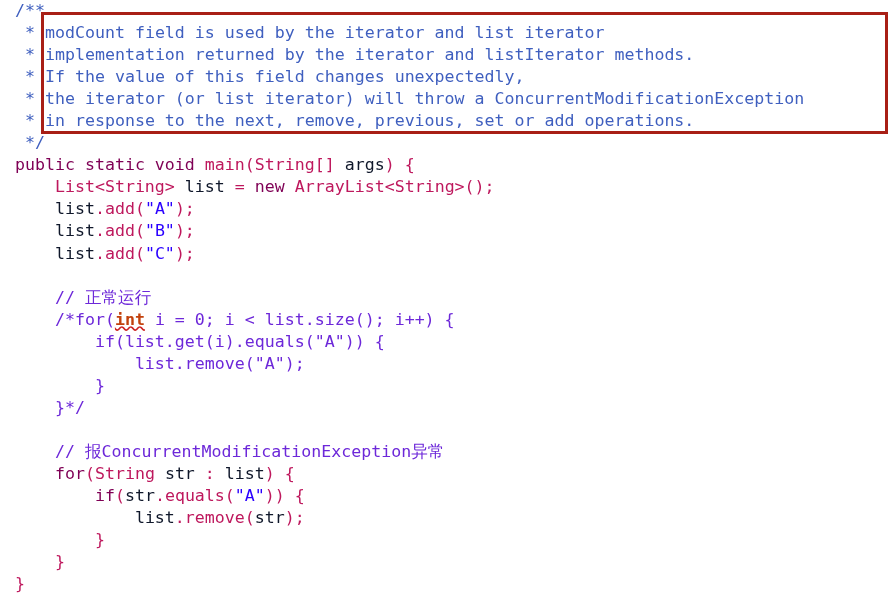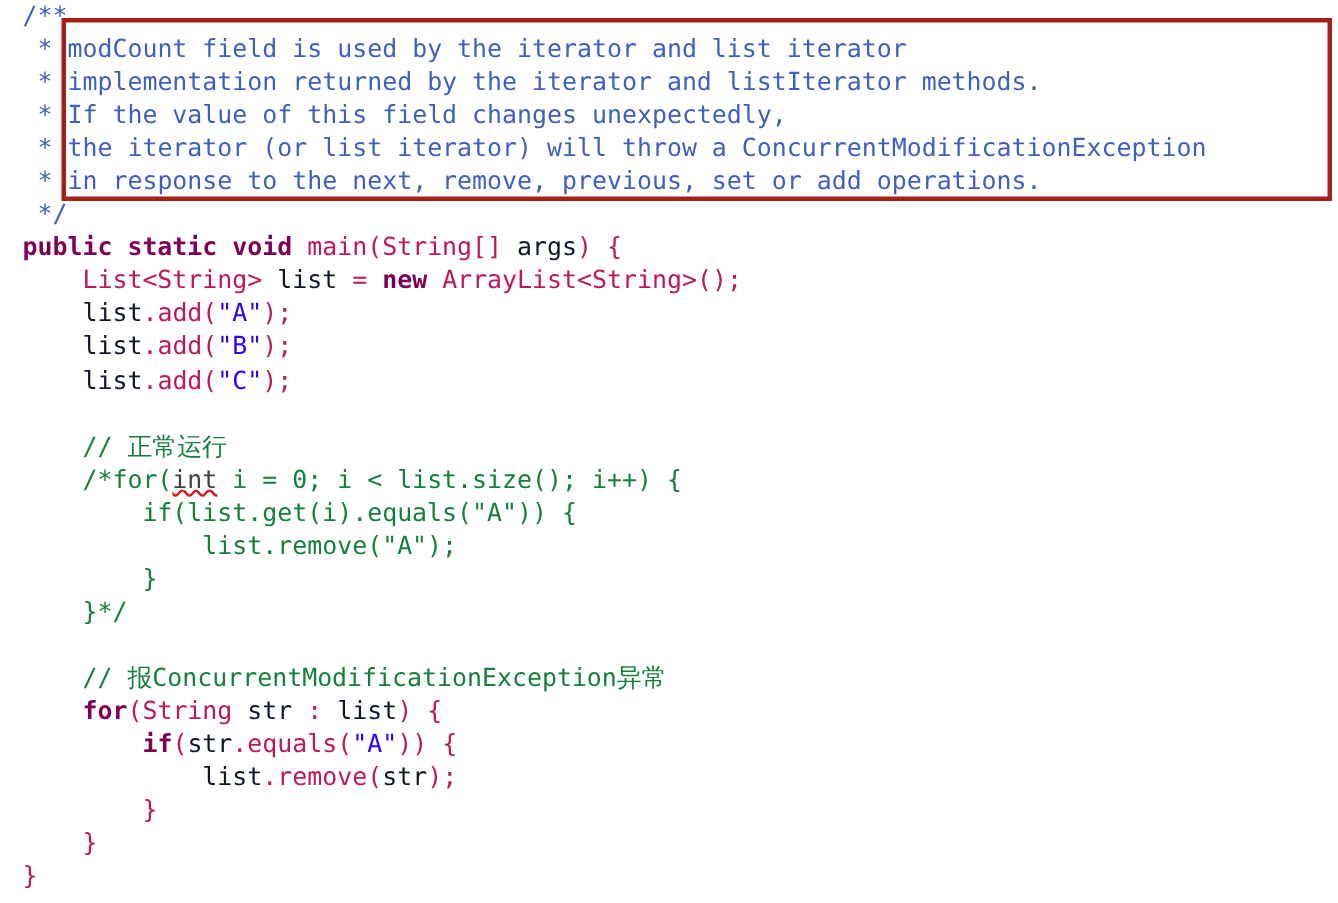--- a/index.html
+++ b/index.html
@@ -33,31 +33,32 @@
     white-space: pre;
     letter-spacing: 0px;
   }
   .code-line {
     height: 22.05px;
     white-space: pre;
   }
 
   
   .tok-plain    { color: #be185d; }
-  .tok-keyword  { color: #7f0055; font-weight: bold; }
+  .tok-keyword  { color: #7f0055; font-weight: normal; }
   .tok-string   { color: #2a00ff; }
   .tok-local    { color: #0f172a; }
-  .tok-comment  { color: #15803d; }
+  .tok-comment  { color: #6d28d9; }
   .tok-javadoc  { color: #3f5fbf; }
 
   
   .tok-error {
-    color: #404040;
+    color: #c2410c;
     text-decoration: underline wavy #cc2222;
     text-decoration-skip-ink: none;
+    font-weight: bold;
   }
 
   
   #javadoc-highlight-box {
     position: absolute;
     left: 41px;
     top: 12px;
     width: 847px;
     height: 122px;
     border: 3px solid #a81f16;

